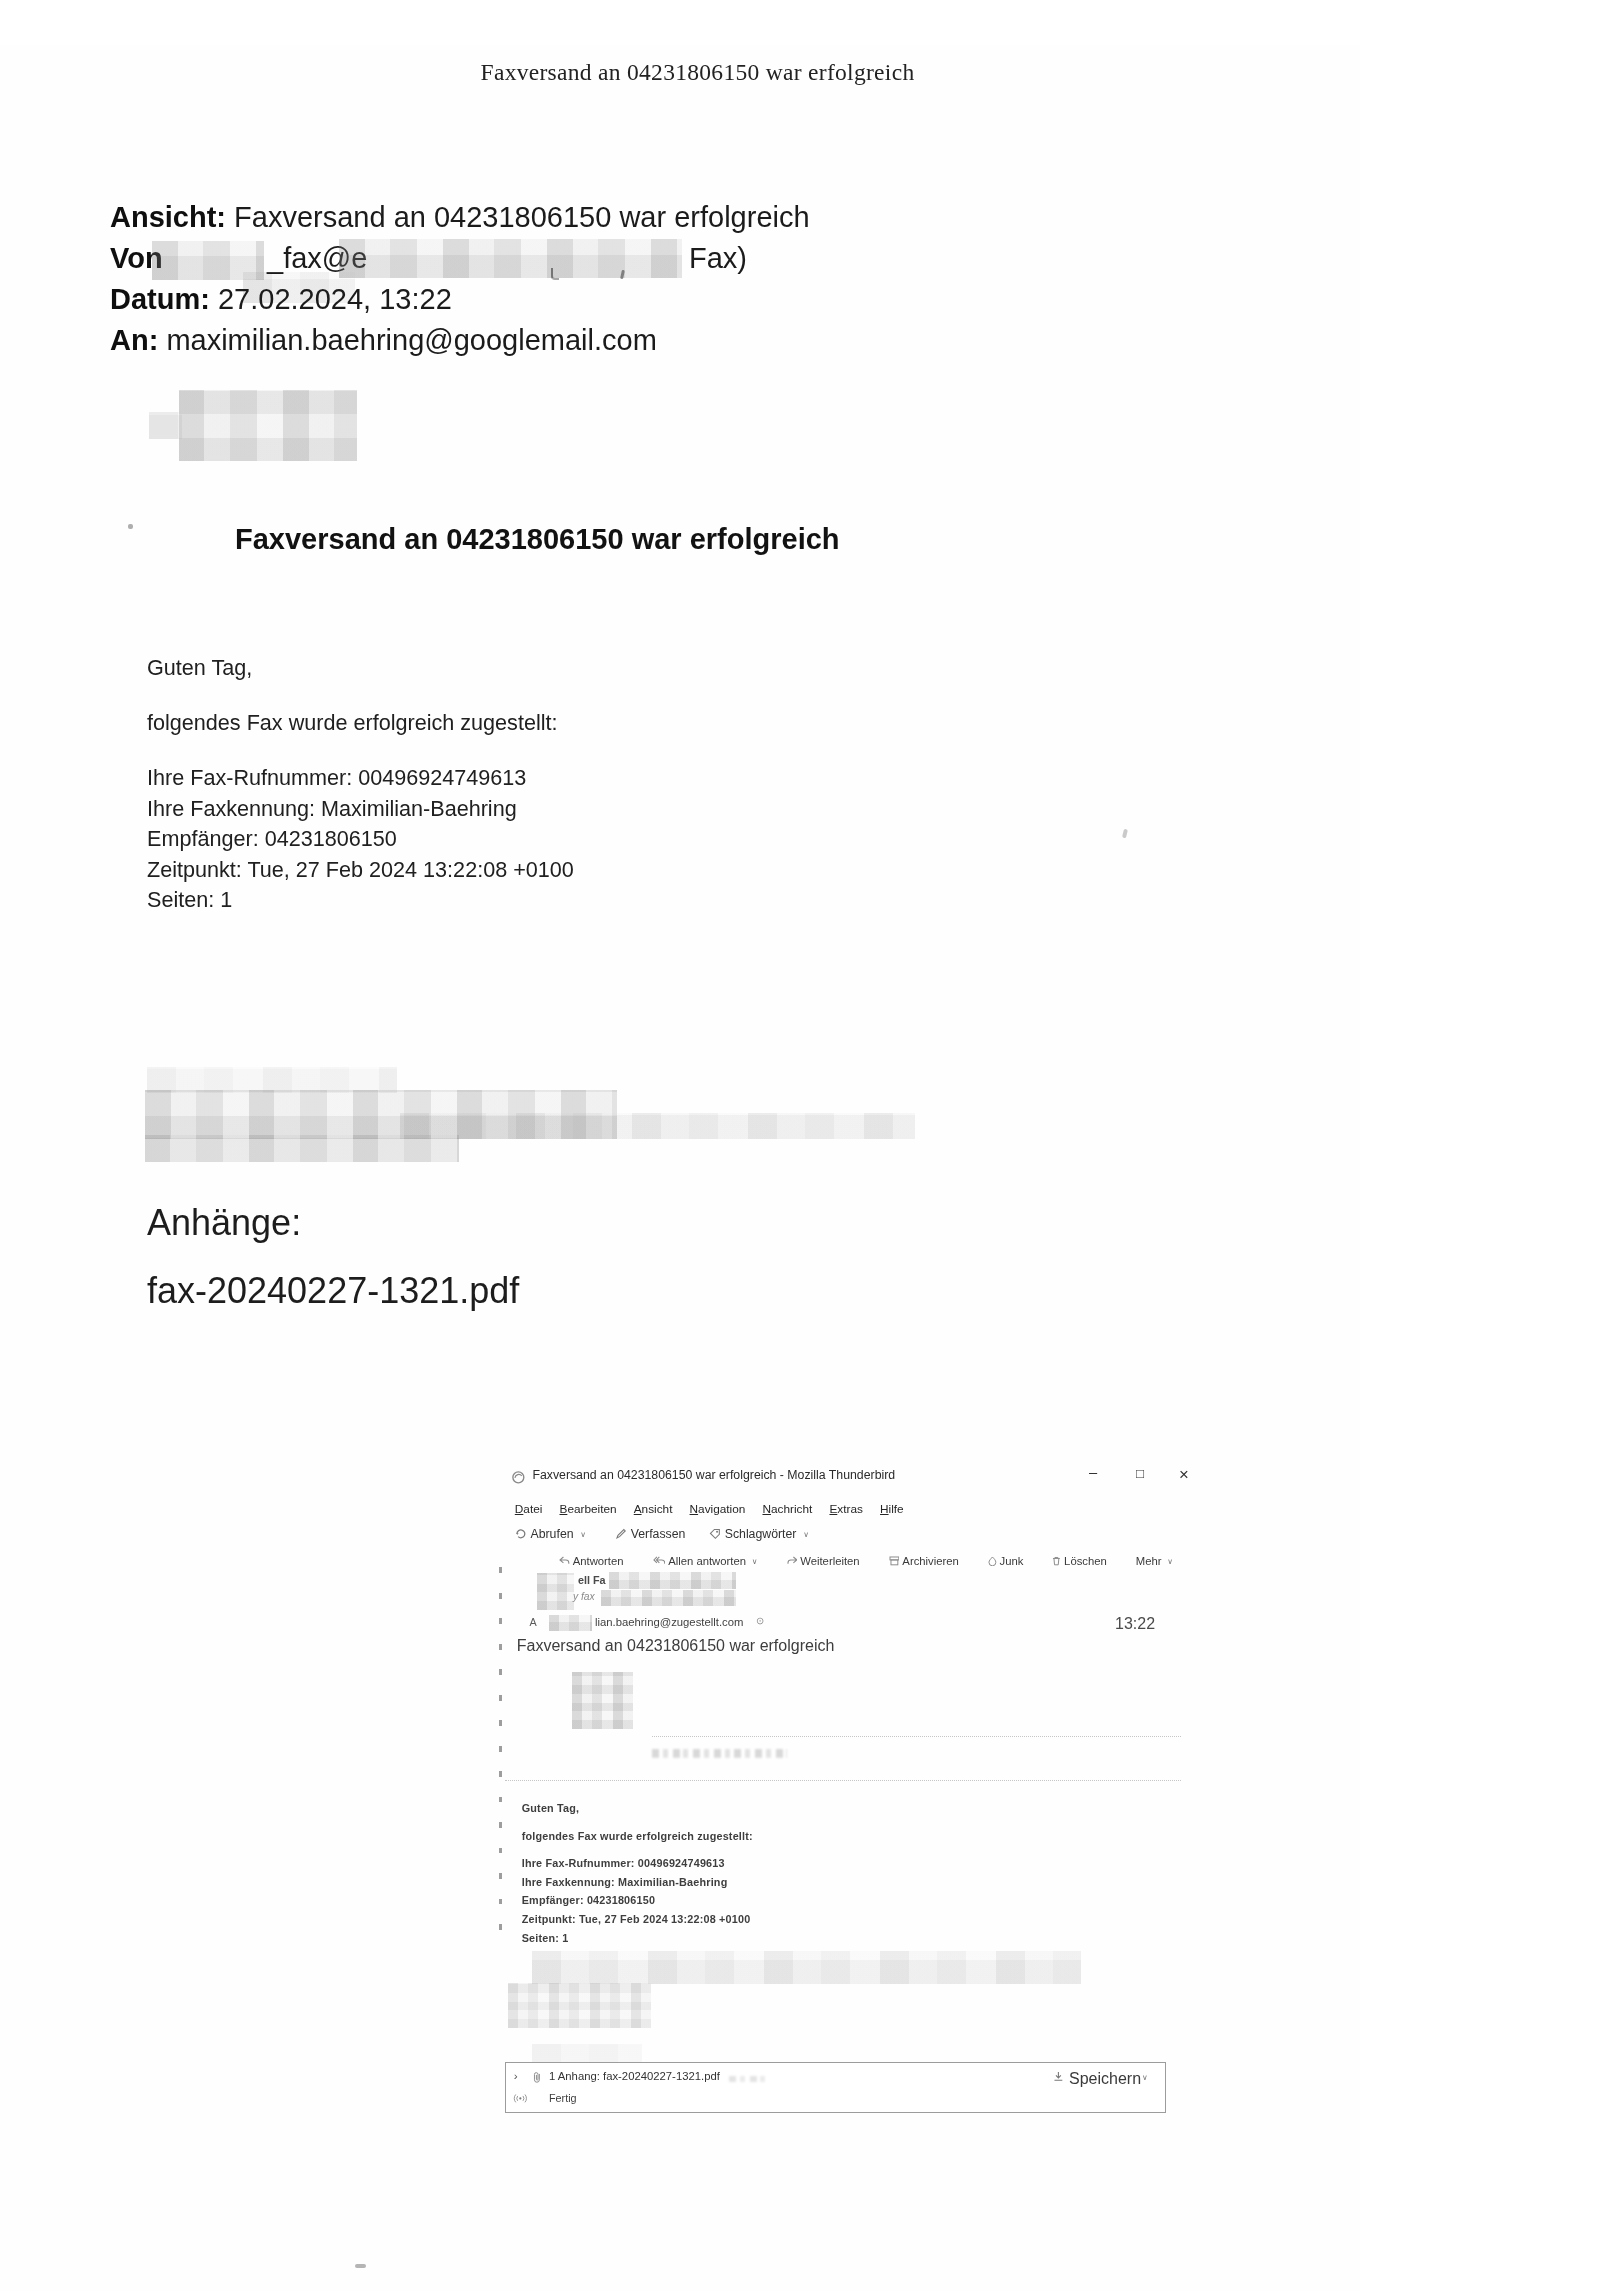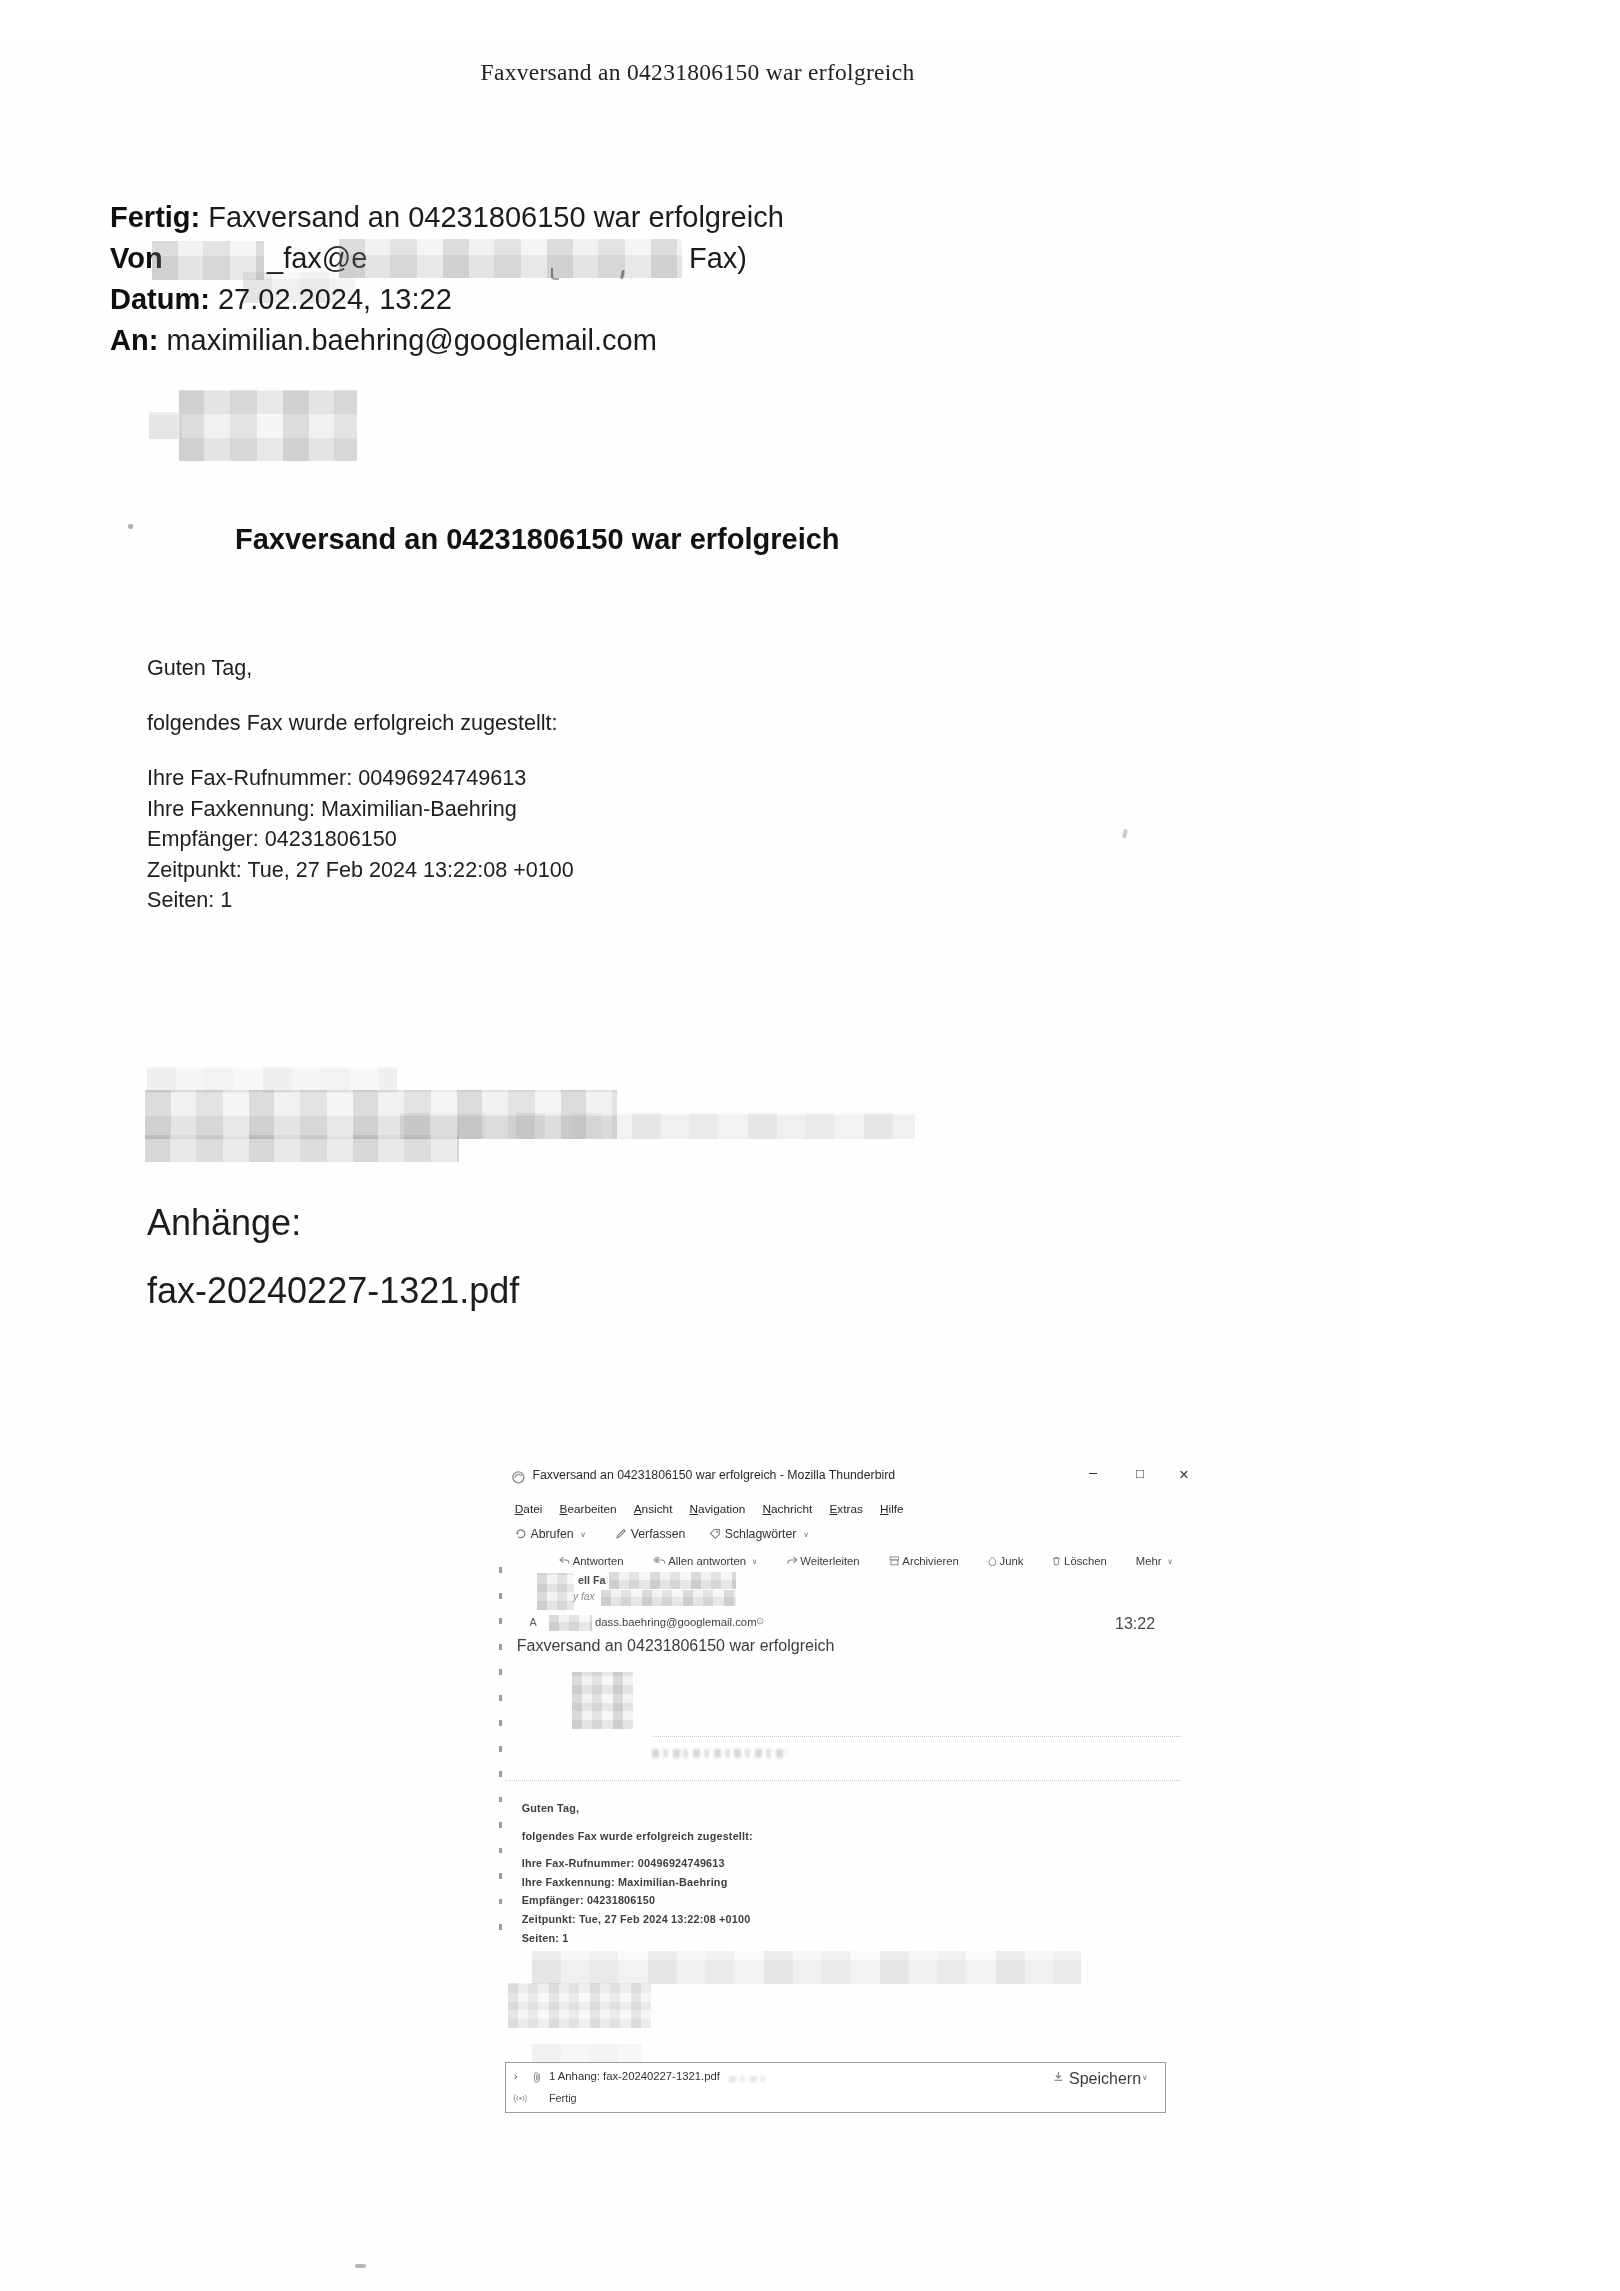--- a/index.html
+++ b/index.html
@@ -52,21 +52,21 @@
   svg{display:block;}
 </style>
 </head>
 <body>
 
 <div id="page">
 
   <div class="abs print-header" style="left:0;right:0;top:13.7px;text-align:center;padding-left:35px;">Faxversand an 04231806150 war erfolgreich</div>
 
   <div class="abs hline" style="left:110px;top:153px;">
-    <b>Fertig:</b>
+    <b>Ansicht:</b>
     <span>Faxversand an 04231806150 war erfolgreich</span>
   </div>
 
   <div class="abs hline" style="left:110px;top:194px;">
     <b>Von</b>
   </div>
   <div class="abs mosaic" style="left:152px;top:196px;width:112px;height:39px;"></div>
   <div class="abs mosaic-light" style="left:243px;top:227px;width:112px;height:31px;"></div>
   <div class="abs hline" style="left:267px;top:194px;">_fax@e</div>
   <div class="abs mosaic" style="left:339px;top:194px;width:343px;height:39px;"></div>
@@ -221,21 +221,21 @@
     </div>
 
     <div class="abs mosaic-fine" style="left:32px;top:109px;width:37px;height:37px;"></div>
     <div class="abs" style="left:73px;top:110px;font-size:10.8px;font-weight:700;color:#4a4a4a;">ell Fa</div>
     <div class="abs mosaic-fine" style="left:104px;top:108px;width:127px;height:16.7px;"></div>
     <div class="abs" style="left:68px;top:127px;font-size:10.3px;font-style:italic;color:#8a8a8a;">y fax</div>
     <div class="abs mosaic-fine" style="left:96px;top:126px;width:135px;height:15.7px;"></div>
 
     <div class="abs" style="left:24.5px;top:152px;font-size:10.8px;color:#5a5a5a;">A</div>
     <div class="abs mosaic-fine" style="left:44px;top:151px;width:43px;height:15.7px;"></div>
-    <div class="abs" style="left:90px;top:152px;font-size:11.3px;color:#3f3f3f;">dass.baehring@googlemail.com</div>
+    <div class="abs" style="left:90px;top:152px;font-size:11.3px;color:#3f3f3f;">lian.baehring@zugestellt.com</div>
     <div class="abs" style="left:251px;top:151px;font-size:9.8px;color:#8a8a8a;">⊙</div>
     <div class="abs" style="left:610px;top:151px;font-size:16px;color:#4a4a4a;">13:22</div>
 
     <div class="abs" style="left:11.8px;top:173px;font-size:16px;color:#3d3d3d;">Faxversand an 04231806150 war erfolgreich</div>
 
     <div class="abs mosaic-fine" style="left:67px;top:208px;width:61px;height:57px;"></div>
 
     <div class="abs dashed" style="left:147px;top:272px;width:529px;"></div>
     <div class="abs ghost" style="left:147px;top:282px;width:135px;height:12.7px;"></div>
     <div class="abs dashed" style="left:0px;top:316px;width:676px;"></div>

